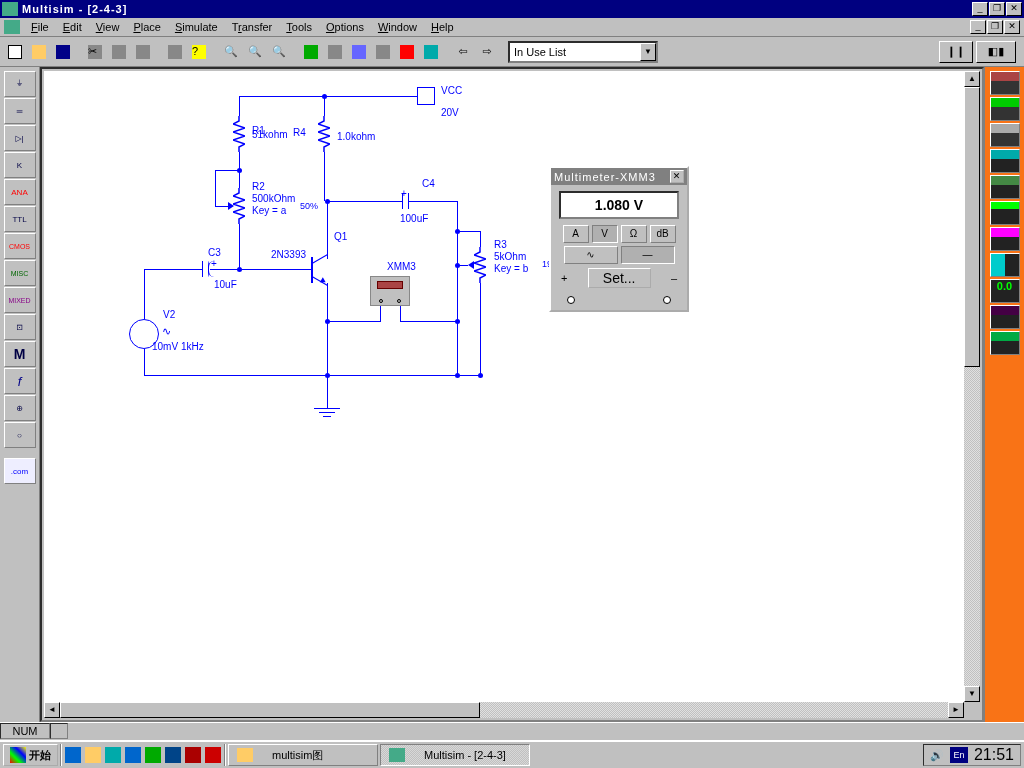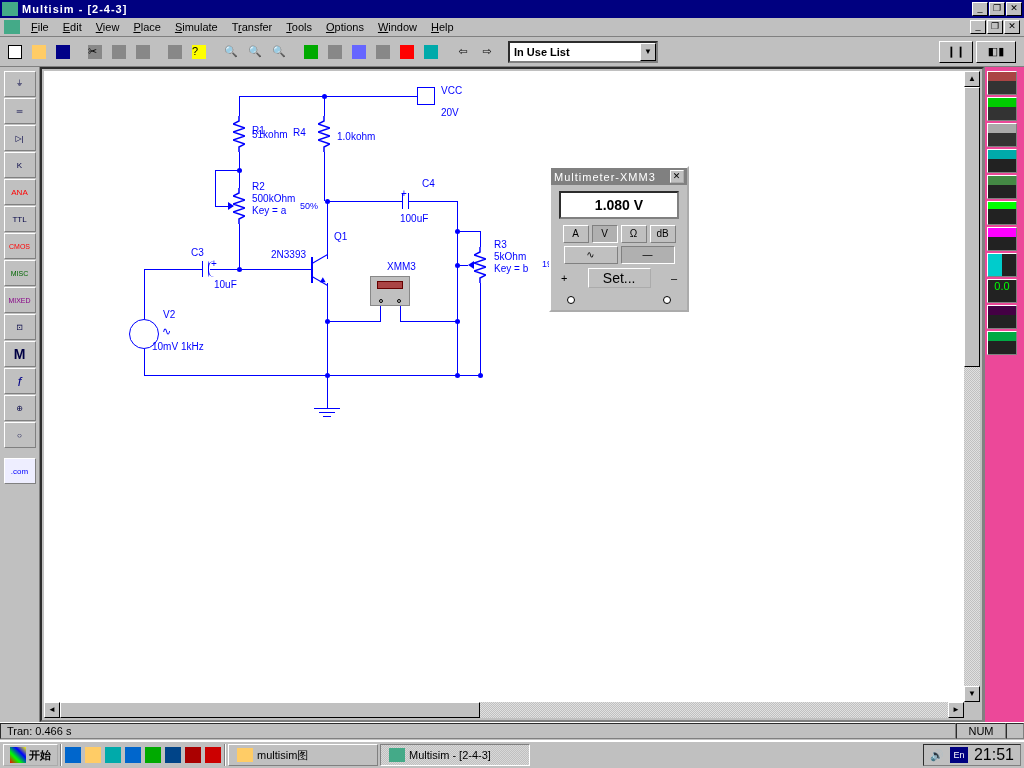--- a/index.html
+++ b/index.html
@@ -18,30 +18,30 @@
 .menubar .mi u { text-decoration: underline; }
 .menubar .mdi-btns { margin-left: auto; display:flex; gap:1px; }
 .mdi-btn { width:16px; height:14px; background:#c0c0c0; border:1px solid #fff; border-right-color:#000; border-bottom-color:#000; font-size:9px; text-align:center; line-height:11px; color:#000;}
 
 
 .toolbar { background: #c0c0c0; height: 30px; display: flex; align-items: center; padding: 2px 4px; border-bottom: 1px solid #808080; gap: 2px; }
 .tbtn { width: 22px; height: 22px; background: #c0c0c0; border: 1px solid #c0c0c0; display:flex; align-items:center; justify-content:center; }
 .tbtn .g { width: 14px; height: 14px; background: #888; }
 .tsep { width: 6px; height: 22px; }
 .combo { background: #fff; border: 2px inset #808080; height: 22px; width: 150px; display: flex; align-items: center; }
-.combo span { flex: 1; padding: 0 4px; font-weight: bold; }
+.combo span { flex: 1; padding: 0 4px; }
 .combo .dd { width: 16px; height: 100%; background: #c0c0c0; border: 1px solid #fff; border-right-color:#000; border-bottom-color:#000; text-align:center; font-size:8px; line-height:16px;}
 .run-btns { margin-left:auto; display:flex; gap:3px; margin-right:4px; }
 .run-btn { width: 34px; height:22px; background:#c0c0c0; border:1px solid #fff; border-right-color:#000; border-bottom-color:#000; display:flex; align-items:center; justify-content:center;}
 
 
 .workarea { position:absolute; top: 67px; left:0; right:0; bottom: 46px; display:flex; }
 .left-tb { width: 40px; background: #c0c0c0; border-right:1px solid #808080; display:flex; flex-direction:column; padding:4px 2px; gap:1px; align-items:center;}
 .ltbtn { width: 32px; height: 26px; background:#c0c0c0; border:1px solid #fff; border-right-color:#808080; border-bottom-color:#808080; font-size:8px; text-align:center; display:flex; align-items:center; justify-content:center; color:#004; overflow:hidden;}
-.right-tb { width: 40px; background: #ec4899; border-left:1px solid #808080; display:flex; flex-direction:column; padding:4px 2px; gap:2px; align-items:flex-start;}
+.right-tb { width: 40px; background: #f97316; border-left:1px solid #808080; display:flex; flex-direction:column; padding:4px 2px; gap:2px; align-items:center;font-weight:bold;}
 .rtbtn { width: 30px; height: 24px; background:#222; border:1px solid #fff; border-right-color:#808080; border-bottom-color:#808080; }
 
 .canvas-wrap { flex:1; position:relative; background:#c0c0c0; border:2px inset #808080; }
 .canvas { position:absolute; top:2px; left:2px; right:18px; bottom:18px; background:#fff; overflow:hidden; }
 .scroll-v { position:absolute; top:2px; right:2px; bottom:18px; width:16px; background:#c0c0c0; }
 .scroll-h { position:absolute; left:2px; right:18px; bottom:2px; height:16px; background:#c0c0c0; display:flex;}
 .sb-btn { width:16px; height:16px; background:#c0c0c0; border:1px solid #fff; border-right-color:#000; border-bottom-color:#000; font-size:8px; text-align:center; line-height:13px;}
 .sb-track { flex:1; background: repeating-conic-gradient(#c0c0c0 0% 25%, #e0e0e0 0% 50%) 0 0/2px 2px; }
 .sb-thumb { background:#c0c0c0; border:1px solid #fff; border-right-color:#000; border-bottom-color:#000; }
 
@@ -66,21 +66,21 @@
 .mm-term { font-size:11px; }
 
 
 .statusbar { position:absolute; left:0; right:0; bottom:28px; height:18px; background:#c0c0c0; border-top:1px solid #fff; display:flex; font-size:11px;}
 .sb-cell { border:1px inset #808080; padding:1px 6px; height:16px;}
 
 
 .taskbar { position:absolute; left:0; right:0; bottom:0; height:28px; background:#c0c0c0; border-top:2px solid #fff; display:flex; align-items:center; padding:2px 3px; gap:2px;}
 .start { height:22px; padding:0 6px; border:1px outset #fff; display:flex; align-items:center; gap:3px; font-weight:bold;}
 .ql { width:18px; height:18px; background:#888; border:1px solid #c0c0c0;}
-.task { height:22px; padding:0 8px; border:1px solid #fff; border-right-color:#808080; border-bottom-color:#808080; display:flex; align-items:center; gap:4px; min-width:150px;}
+.task { height:22px; padding:0 8px; border:1px solid #fff; border-right-color:#808080; border-bottom-color:#808080; display:flex; align-items:center; gap:19px; min-width:150px;}
 .task.active { border:1px solid #808080; border-right-color:#fff; border-bottom-color:#fff; background:repeating-conic-gradient(#c0c0c0 0% 25%, #d8d8d8 0% 50%) 0 0/2px 2px;}
 .tray { margin-left:auto; border:1px inset #808080; height:22px; display:flex; align-items:center; padding:0 6px; gap:6px;}
 .tray .clk { font-size:16px; }
 .lang { width:18px; height:16px; background:#000080; color:#fff; font-size:9px; text-align:center; line-height:16px;}
 
 svg.zig-svg { width:100%; height:100%; }
 svg.zig-svg polyline { fill:none; stroke:#00f; stroke-width:1.5; }
 
 
 .xmm { position:absolute; width:40px; height:30px; background:#c0c0c0; border:1px solid #888; }
@@ -246,21 +246,21 @@
         <div class="lbl" style="left:208px;top:134px">Key = a</div>
         <div class="lbl" style="left:256px;top:130px;font-size:9px">50%</div>
 
         <div class="wire" style="left:171px;top:99px;width:24px;height:1px"></div>
         <div class="wire" style="left:171px;top:99px;width:1px;height:36px"></div>
         <div class="wire" style="left:171px;top:135px;width:17px;height:1px"></div>
         <div style="position:absolute;left:184px;top:131px;width:0;height:0;border-top:4px solid transparent;border-bottom:4px solid transparent;border-left:6px solid #00f"></div>
         <div class="node" style="left:195px;top:99px"></div>
         <div class="wire" style="left:195px;top:153px;width:1px;height:37px"></div>
 
-        <div class="lbl" style="left:147px;top:176px">C3</div>
+        <div class="lbl" style="left:164px;top:176px">C3</div>
         <div class="lbl" style="left:167px;top:187px">+</div>
         <div style="position:absolute;left:148px;top:190px;width:30px;height:16px">
           <div class="wire" style="left:0;top:8px;width:10px;height:1px"></div>
           <div style="position:absolute;left:10px;top:0;width:1px;height:16px;background:#00f"></div>
           <div style="position:absolute;left:16px;top:0;width:6px;height:16px;border:1px solid #00f;border-right:none;border-radius:8px 0 0 8px/8px;border-top:none;border-bottom:none;border-left:1px solid #00f"></div>
           <div style="position:absolute;left:16px;top:0;width:1px;height:16px;border-left:1px solid #00f;border-radius:50%"></div>
           <div class="wire" style="left:18px;top:8px;width:12px;height:1px"></div>
         </div>
         <div class="lbl" style="left:170px;top:208px">10uF</div>
         <div class="wire" style="left:100px;top:198px;width:48px;height:1px"></div>
@@ -401,21 +401,20 @@
     <div class="rtbtn" style="background:linear-gradient(#0f0 30%,#222 30%)"></div>
     <div class="rtbtn" style="background:linear-gradient(#f0f 40%,#222 40%)"></div>
     <div class="rtbtn" style="background:linear-gradient(90deg,#0cc 50%,#222 50%)"></div>
     <div class="rtbtn" style="background:#222;color:#0f0;text-align:center">0.0</div>
     <div class="rtbtn" style="background:linear-gradient(#404 40%,#222 40%)"></div>
     <div class="rtbtn" style="background:linear-gradient(#0a4 40%,#222 40%)"></div>
   </div>
 </div>
 
 <div class="statusbar">
-  <div class="sb-cell" style="flex:1">Tran: 0.466 s</div>
   <div class="sb-cell" style="flex:0 0 50px;text-align:center">NUM</div>
   <div class="sb-cell" style="flex:0 0 18px"></div>
 </div>
 
 <div class="taskbar">
   <div class="start">
     <div style="width:16px;height:16px;background:linear-gradient(45deg,#f00,#0f0,#00f,#ff0)"></div>
     <span>开始</span>
   </div>
   <div style="width:2px;height:22px;border-left:1px solid #808080;border-right:1px solid #fff"></div>

